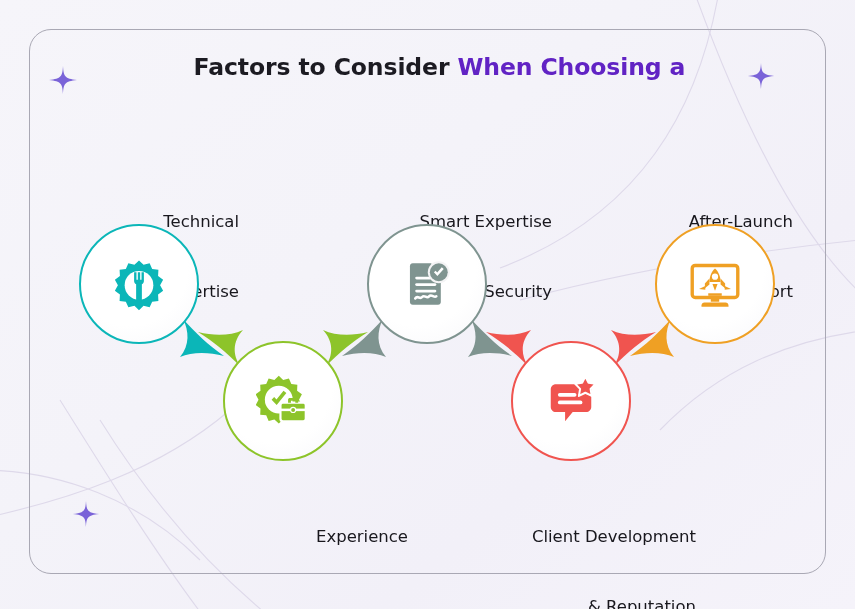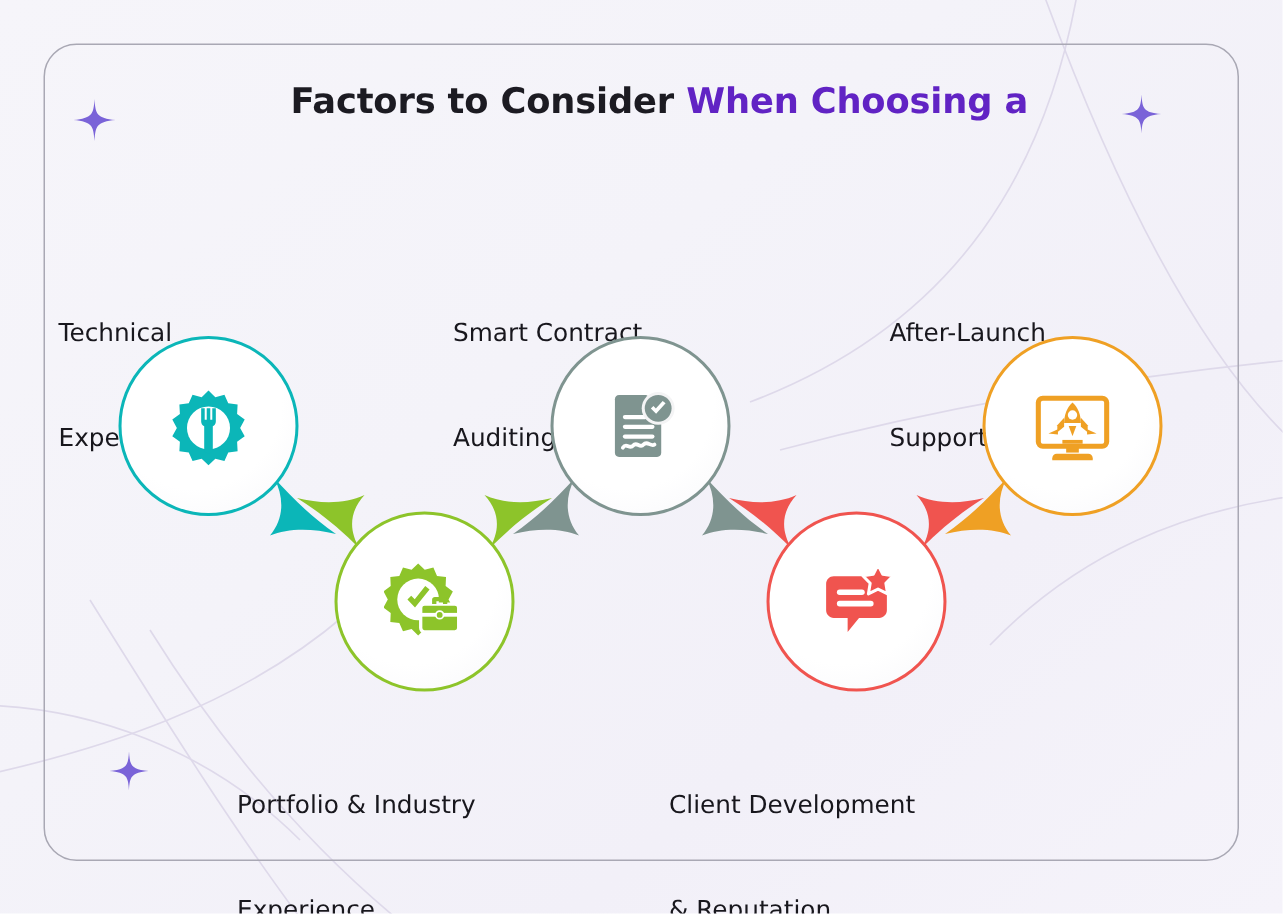--- a/index.html
+++ b/index.html
@@ -86,21 +86,21 @@
     height: 58px;
     z-index: 4;
     display: flex;
     align-items: center;
     justify-content: center;
   }
   .node .icon svg { display: block; }
 
   .label {
     position: absolute;
-    text-align: left;
+    text-align: right;
     font-size: 16.5px;
     line-height: 1.42;
     color: #18171d;
     font-weight: 400;
     white-space: pre;
   }
 </style>
 </head>
 <body>
 
@@ -179,42 +179,41 @@
       <rect x="29" y="34" width="30" height="22" rx="3" fill="#8dc42a"></rect>
       <rect x="29" y="34" width="30" height="22" rx="3" fill="none" stroke="#ffffff" stroke-width="2.6"></rect>
       <path d="M38 34 L38 30.5 C38 29.2 39 28.4 40.2 28.4 L47.8 28.4 C49 28.4 50 29.2 50 30.5 L50 34 L46.6 34 L46.6 31.8 L41.4 31.8 L41.4 34 Z" fill="#8dc42a"></path>
       <rect x="29" y="41" width="30" height="3" fill="#ffffff"></rect>
       <circle cx="44" cy="42.6" r="3" fill="#8dc42a"></circle>
       <circle cx="44" cy="42.6" r="3" fill="none" stroke="#ffffff" stroke-width="1.4"></circle>
     </svg>
   </div>
 </div>
 <div class="label" style="left:158px; top:478px; width:250px;">
-  <div>Portfolio &amp; Industry</div>
   <div>Experience</div>
 </div>
 
 <div class="node" style="left:367px; top:224px;">
   <div class="ring" style="border-color:#7f9490;"></div>
   <div class="icon">
     <svg width="52" height="52" viewBox="0 0 64 64" fill="#7f9490">
       <path d="M11 10 C11 8 12.4 6.6 14.4 6.6 L37 6.6 L49 18.5 L49 54 C49 56 47.6 57.4 45.6 57.4 L14.4 57.4 C12.4 57.4 11 56 11 54 Z"></path>
       <path d="M37 6.6 L49 18.5 L40.4 18.5 C38.4 18.5 37 17.1 37 15.1 Z" fill="#ffffff" opacity="0.45"></path>
       <rect x="17.5" y="23" width="20" height="3.4" rx="1.7" fill="#ffffff"></rect>
       <rect x="17.5" y="31" width="26" height="3.4" rx="1.7" fill="#ffffff"></rect>
       <rect x="17.5" y="39" width="26" height="3.4" rx="1.7" fill="#ffffff"></rect>
       <path d="M17.5 49.8 C20.5 45.2, 23 51.6, 26 48 C29 44.4, 31.5 50.8, 34.5 47.2 C37.5 43.6, 40.5 49.5, 43.5 47.2" fill="none" stroke="#ffffff" stroke-width="3.1" stroke-linecap="round"></path>
       <circle cx="46.5" cy="17.5" r="13.5" fill="#f4f4f5"></circle>
       <circle cx="46.5" cy="17.5" r="11" fill="#7f9490"></circle>
       <path d="M40.5 17.6 L44.8 22 L52.6 13.4 L50.2 11.4 L44.6 17.7 L42.6 15.6 Z" fill="#ffffff"></path>
     </svg>
   </div>
 </div>
 <div class="label" style="left:302px; top:163px; width:250px;">
-  <div>Smart Contract</div>
+  <div>Smart Expertise</div>
   <div>Auditing &amp; Security</div>
 </div>
 
 <div class="node" style="left:511px; top:341px;">
   <div class="ring" style="border-color:#f0544f;"></div>
   <div class="icon">
     <svg width="54" height="54" viewBox="0 0 64 64" fill="#f0544f">
       <path d="M8 18 C8 14.7 10.7 12 14 12 L50 12 C53.3 12 56 14.7 56 18 L56 39 C56 42.3 53.3 45 50 45 L34 45 L25 56 L25 45 L14 45 C10.7 45 8 42.3 8 39 Z"></path>
       <rect x="16.5" y="22.5" width="22" height="4.4" rx="2.2" fill="#ffffff"></rect>
       <rect x="16.5" y="31.5" width="29" height="4.4" rx="2.2" fill="#ffffff"></rect>

